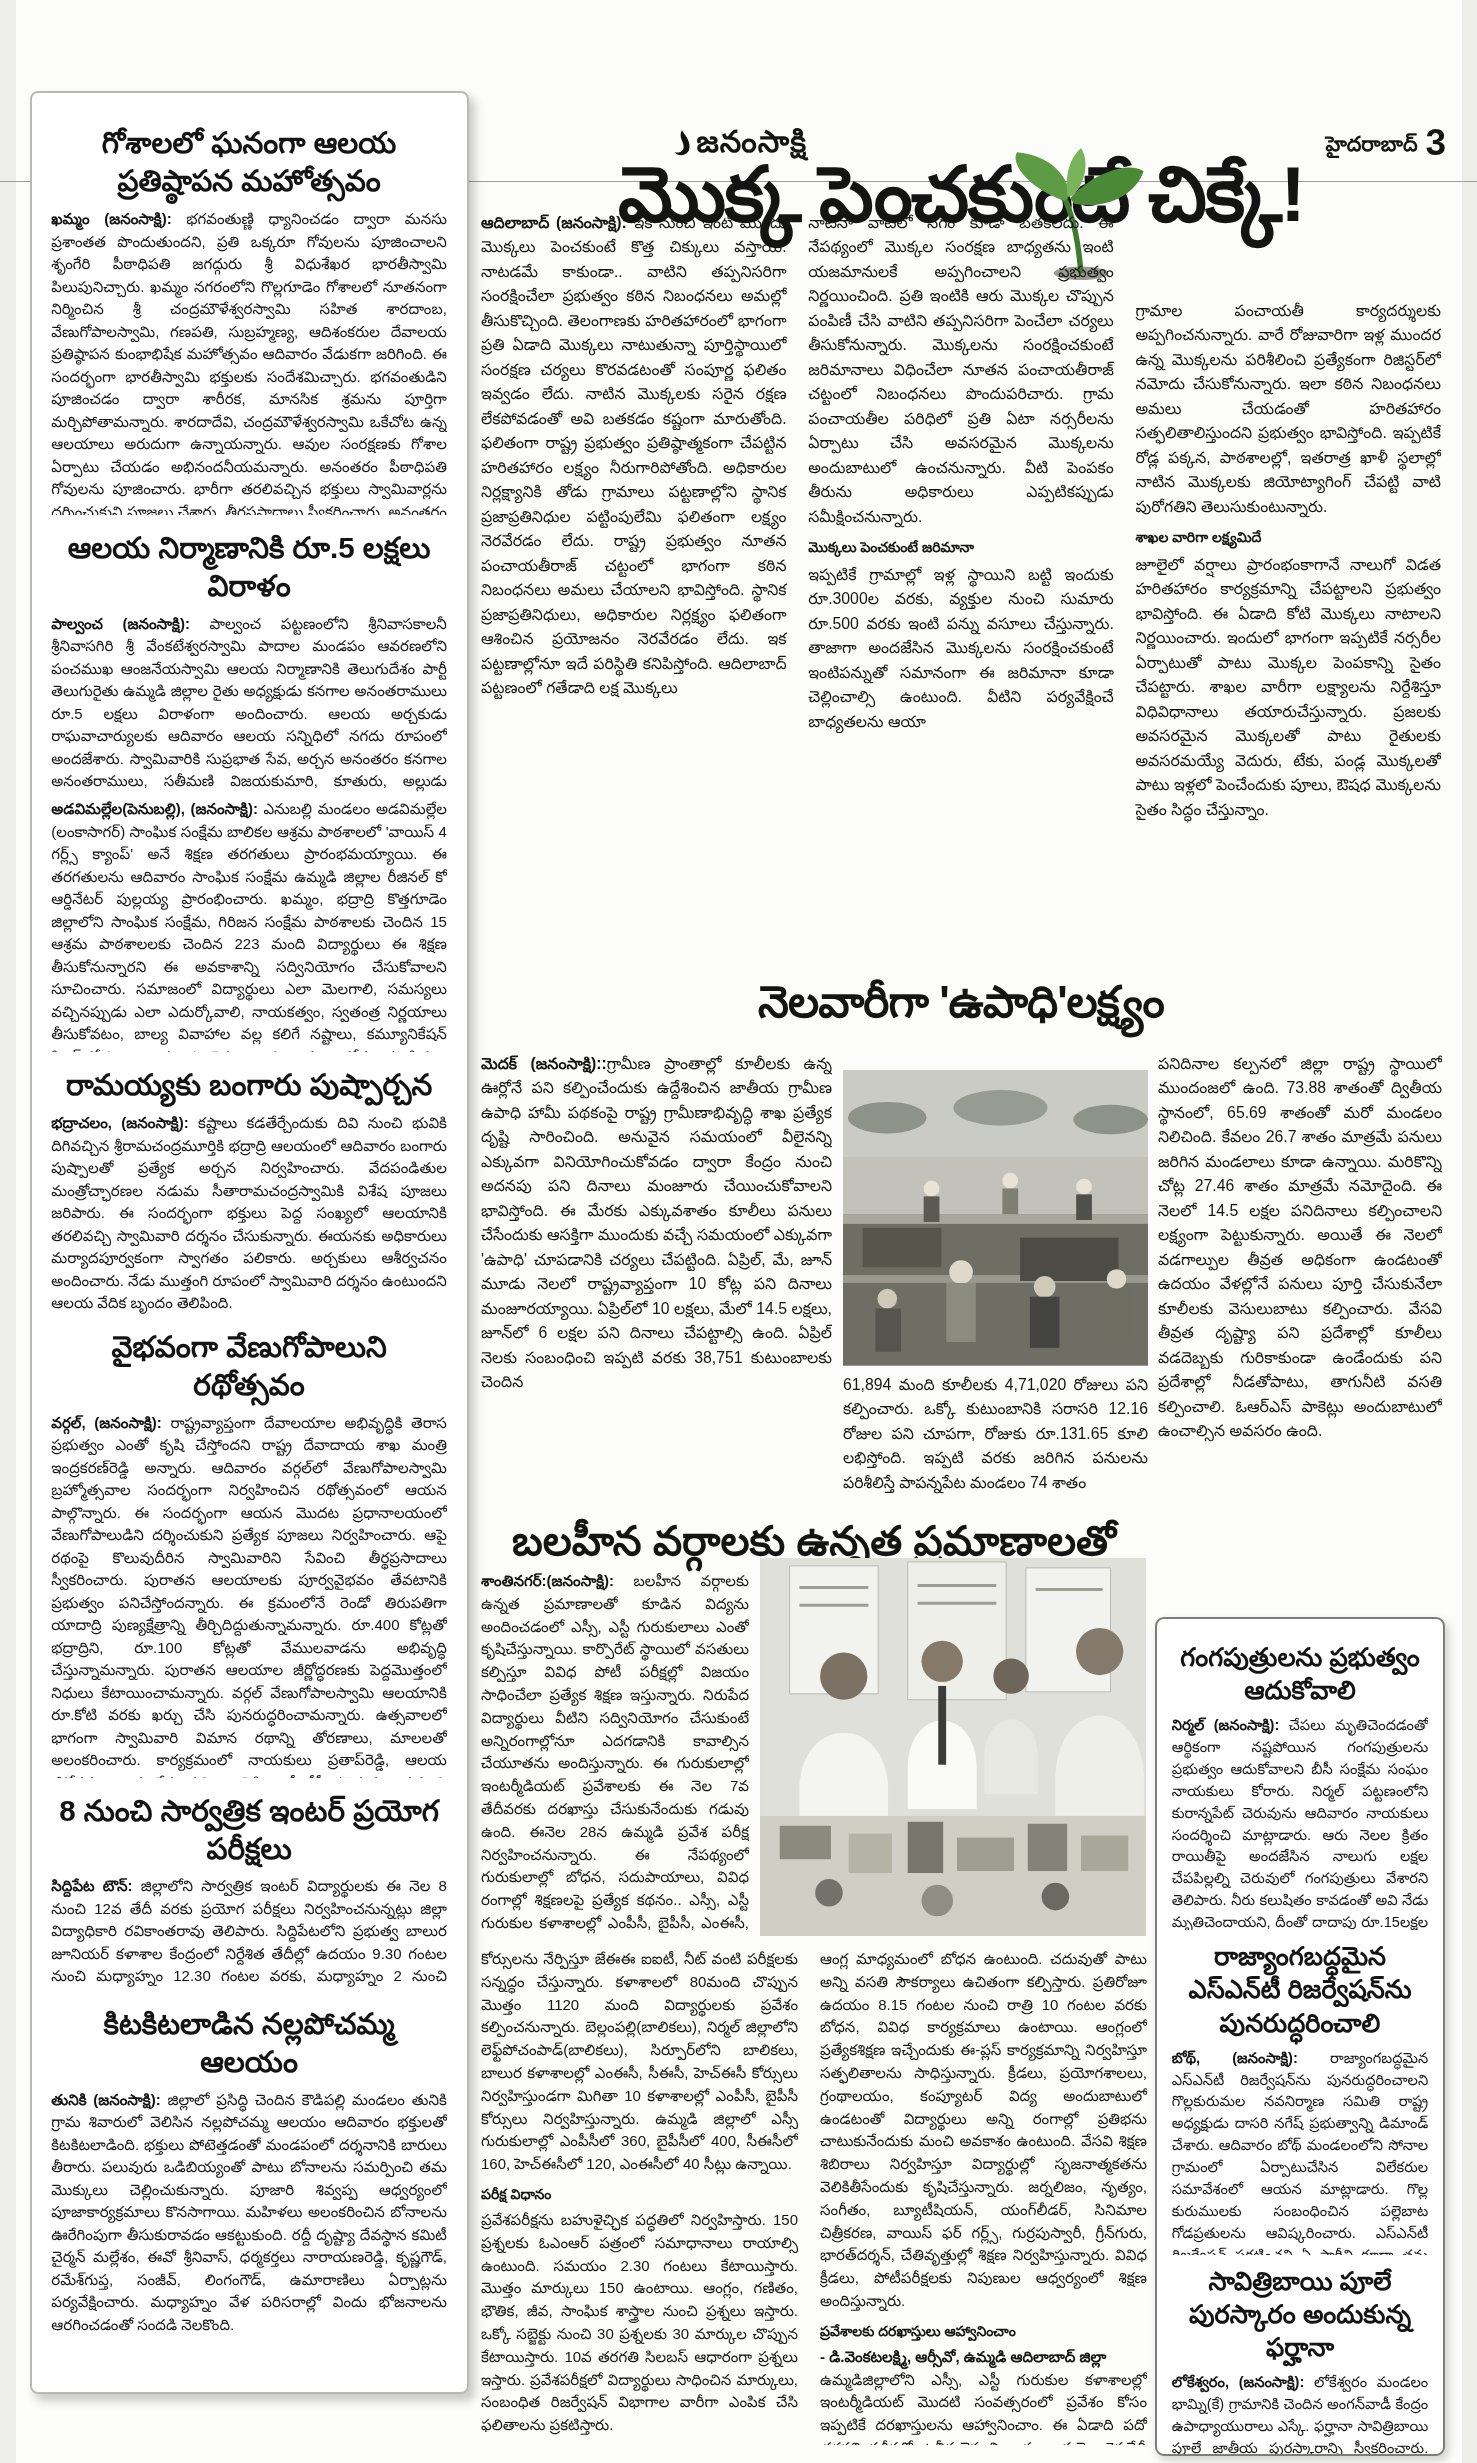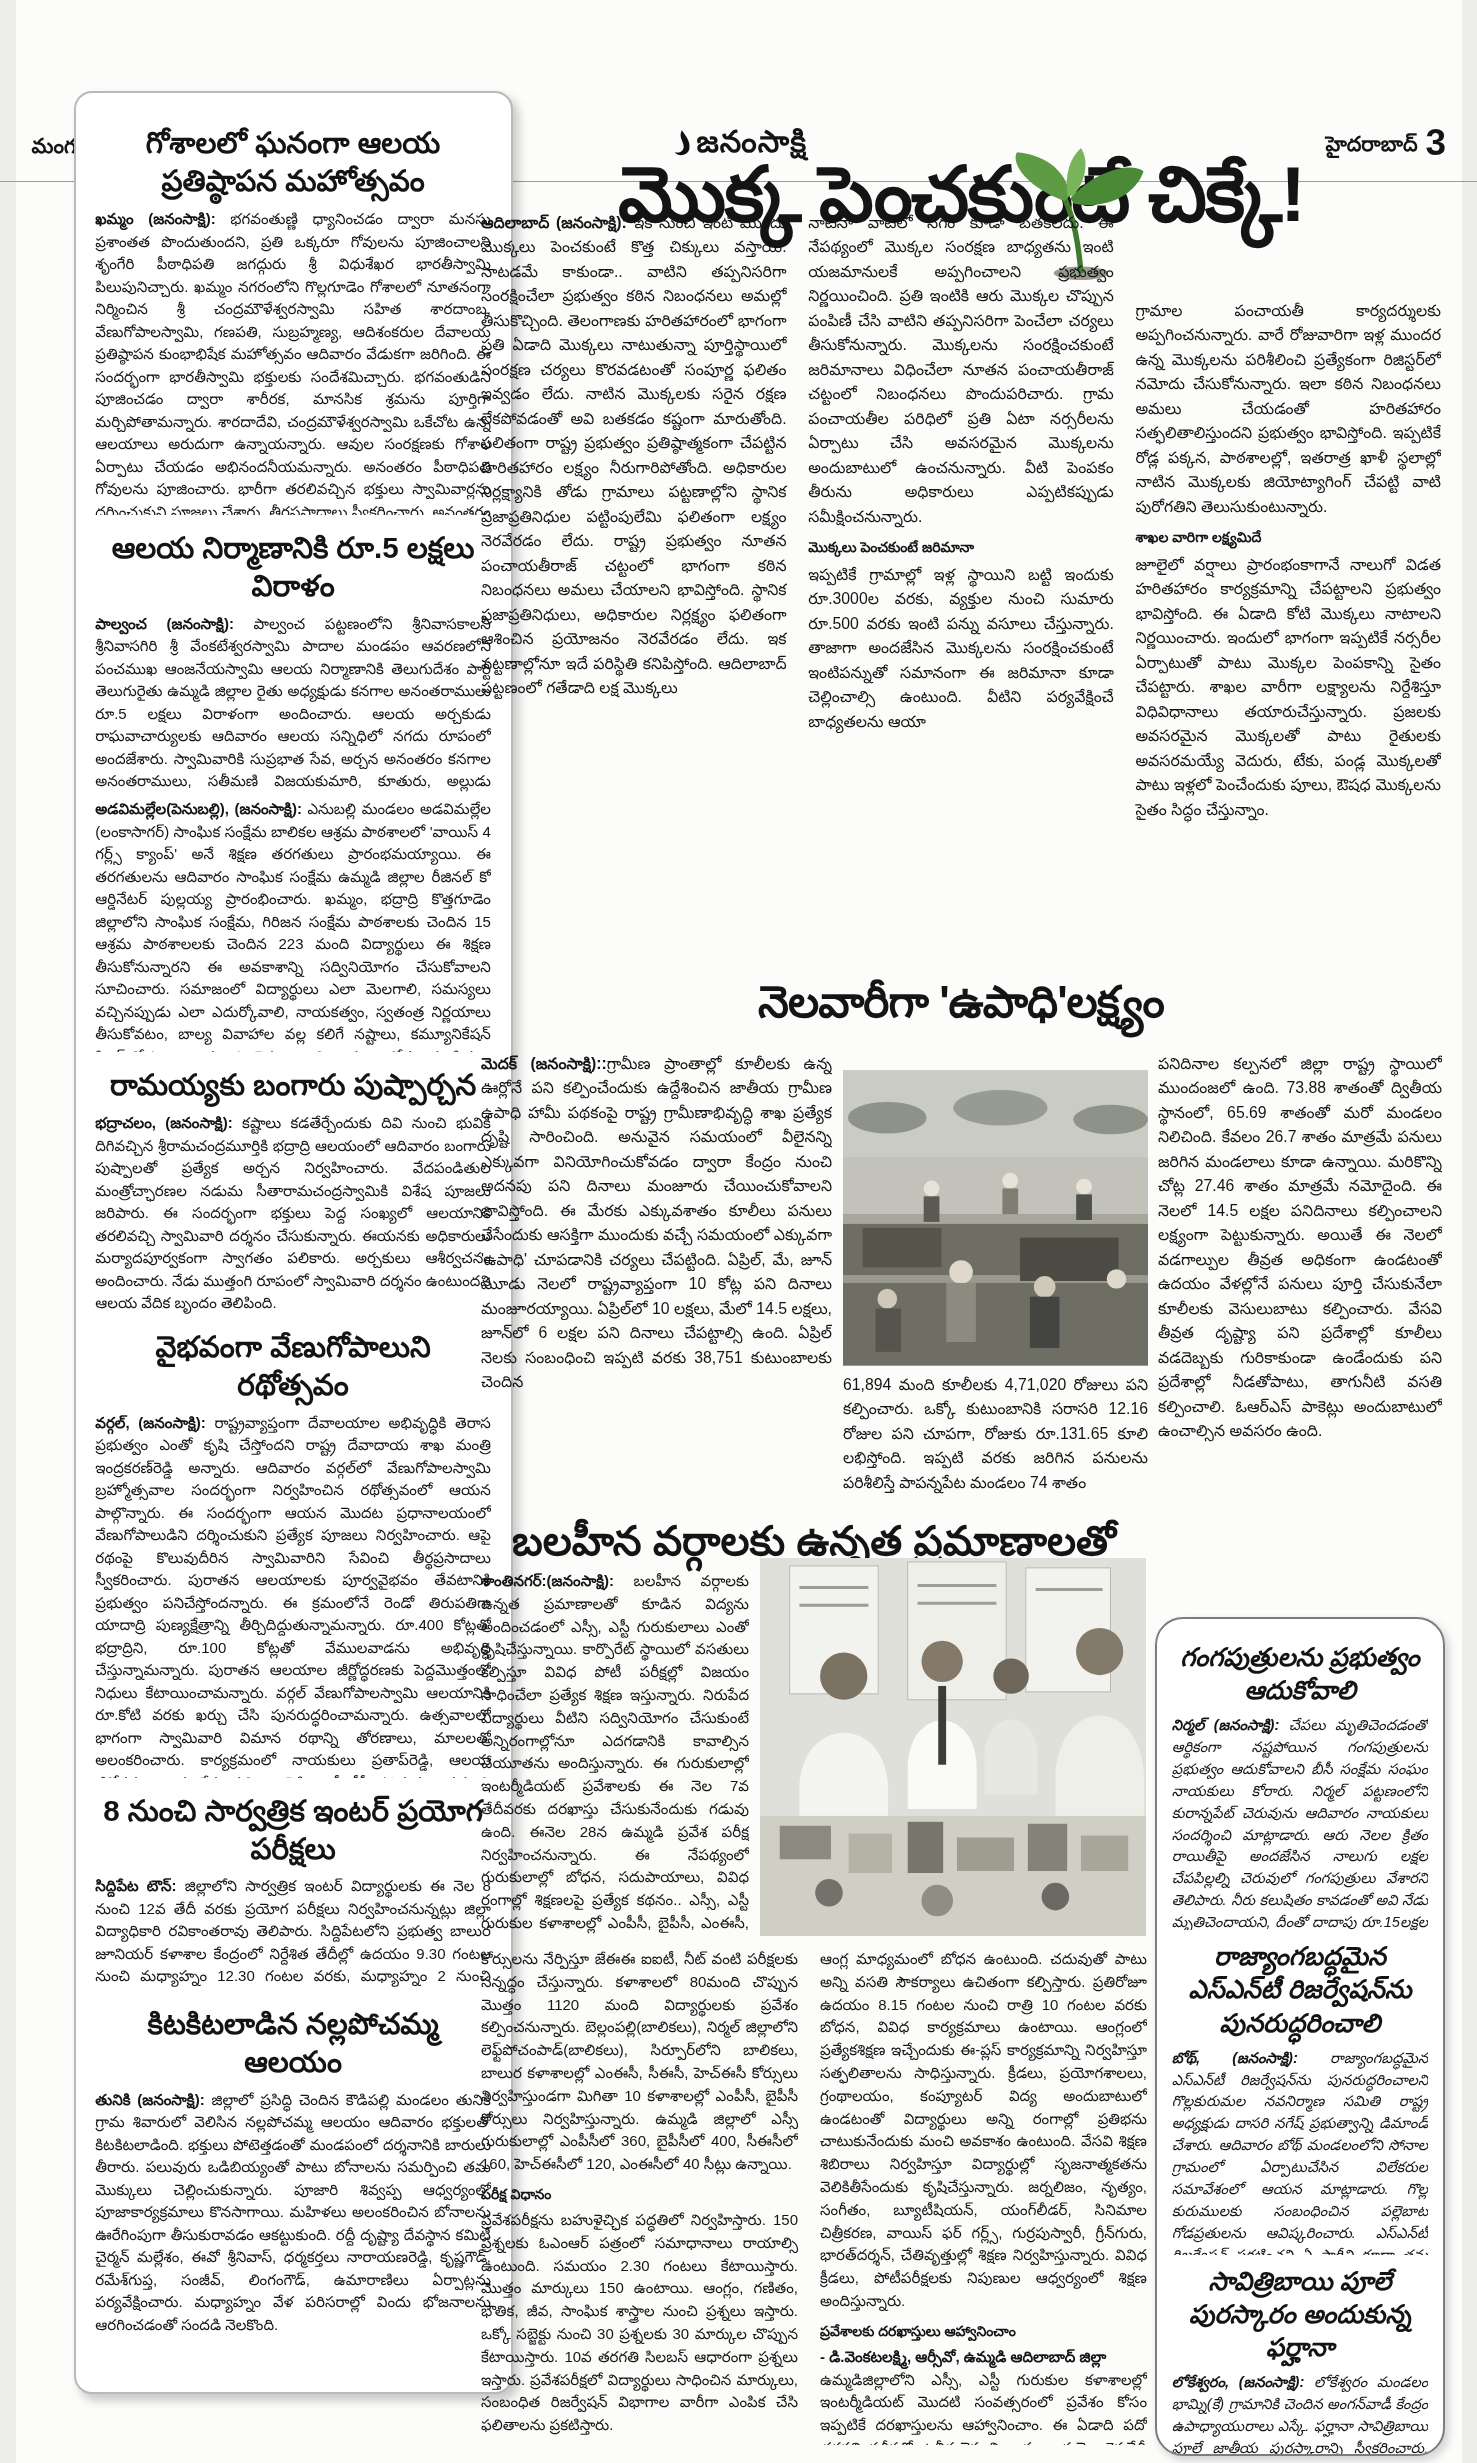--- a/index.html
+++ b/index.html
@@ -11,22 +11,22 @@
   
   .hdr-date{position:absolute;left:31.5px;top:134px;font-size:20.7px;font-weight:800;}
   .masthead{position:absolute;left:591px;top:124px;width:296px;text-align:center;font-size:30.5px;font-weight:900;letter-spacing:1px;}
   .masthead svg{vertical-align:-5.9px;margin-right:3.9px;}
   .edition{position:absolute;left:1281px;top:122px;width:165px;text-align:right;font-weight:800;font-size:20.7px;}
   .edition .pgnum{font-size:37px;font-weight:700;margin-left:7.9px;vertical-align:-3.9px;}
   .hdr-rule{position:absolute;left:0;top:181px;width:1478px;height:1px;background:#9c9c9c;}
 
   
   .lbox{position:absolute;left:29.6px;top:91px;width:439px;height:2303px;background:#fff;
-        border:2px solid #b9b9b9;border-radius:18px;box-shadow:5.9px 6.9px 9.9px rgba(0,0,0,.20);
-        padding:17.7px 17.7px;box-sizing:border-box;overflow:hidden;margin-left:44px;}
+        border:2px solid #b9b9b9;border-radius:8px;box-shadow:5.9px 6.9px 9.9px rgba(0,0,0,.20);
+        padding:17.7px 17.7px;box-sizing:border-box;overflow:hidden;}
   .lh{font-size:29.6px;font-weight:800;text-align:center;line-height:1.28;margin:13.8px 3.9px 7.9px;}
   .lb{font-size:15px;line-height:1.5;text-align:justify;margin:0 2px 3.9px;overflow:hidden;}
   .dl{font-weight:800;}
 
   
   .lead-h{position:absolute;left:481px;top:85px;width:960px;font-size:77px;font-weight:900;
           text-align:center;white-space:nowrap;letter-spacing:-2px;line-height:1.5;}
   .seedling{position:absolute;left:995px;top:144px;width:172px;height:136px;}
   .lead-cols{position:absolute;left:481px;top:211px;width:960px;height:725px;display:flex;gap:21.7px;}
   .col{flex:1;overflow:hidden;font-size:15.8px;line-height:1.55;text-align:justify;}
@@ -43,22 +43,22 @@
   
   .ed-h{position:absolute;left:481px;top:1484px;width:666px;text-align:center;font-size:41px;font-weight:800;line-height:1.5;}
   .ed-intro{position:absolute;left:481px;top:1570px;width:268px;height:366px;overflow:hidden;font-size:15px;line-height:1.52;text-align:justify;}
   .ed-photo{position:absolute;left:760px;top:1558px;width:386px;height:378px;background:#dcdcd7;}
   .ed-colA{position:absolute;left:481px;top:1948px;width:317px;height:497px;overflow:hidden;font-size:15px;line-height:1.52;text-align:justify;}
   .ed-colB{position:absolute;left:820px;top:1948px;width:327px;height:497px;overflow:hidden;font-size:15px;line-height:1.52;text-align:justify;}
   .sig{font-weight:800;}
 
   
   .rbox{position:absolute;left:1155px;top:1617px;width:290px;height:839px;background:#fff;
-        border:2px solid #7d7d7d;border-radius:28px;box-shadow:3.9px 4.9px 8.9px rgba(0,0,0,.16);
-        padding:11.8px 14.8px;box-sizing:border-box;overflow:hidden;font-style:italic;}
+        border:2px solid #7d7d7d;border-radius:9px;box-shadow:3.9px 4.9px 8.9px rgba(0,0,0,.16);
+        padding:11.8px 14.8px;box-sizing:border-box;overflow:hidden;}
   .rh{font-size:25.6px;font-weight:800;text-align:center;line-height:1.3;margin:9.9px 0 7.9px;}
   .rb{font-size:14.6px;line-height:1.5;text-align:justify;margin:0 0 5.9px;overflow:hidden;}
 
   p{margin:0 0 5.9px;}
 </style>
 </head>
 <body>
 
 <div class="canvas">
   <div class="edge left"></div>

